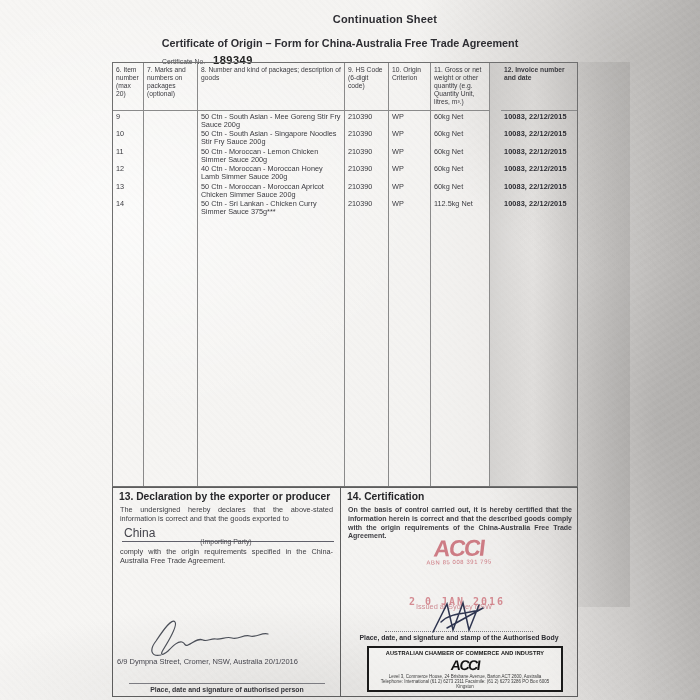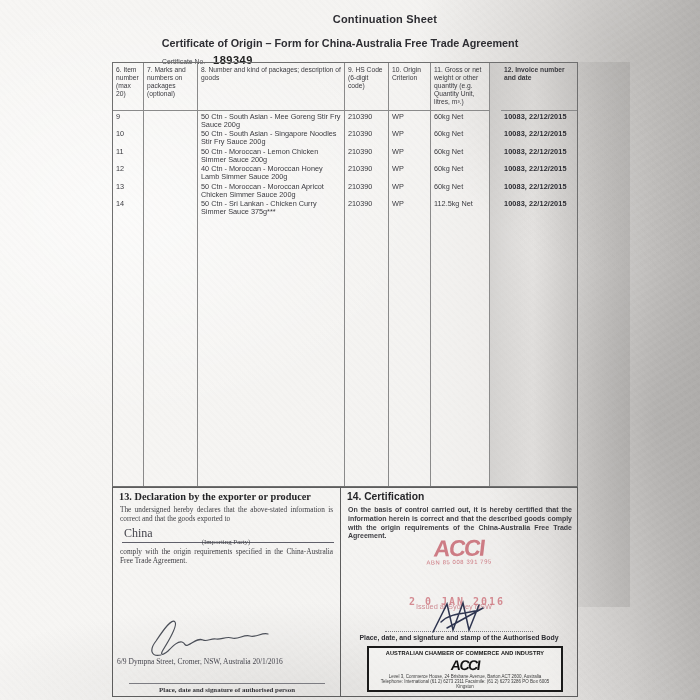--- a/index.html
+++ b/index.html
@@ -33,21 +33,21 @@
     grid-template-rows:48px repeat(6,17.5px) 1fr;
     font-size:7.3px;line-height:8.3px;}
   .co-table>div{border-right:1px solid #8a8a8a;box-sizing:border-box;padding:1.5px 3px;}
   .co-table>div.lastcol{border-right:none;margin-left:11px;}
   .co-table>div.hdr{border-bottom:1px solid #8a8a8a;font-size:6.7px;line-height:7.9px;padding:3px 3px;color:#3a3a3f;}
   .co-table .inv{font-weight:bold;color:#2d2d33;letter-spacing:.1px;}
   .co-table .hdr.inv-h{font-weight:bold;}
   
   .bottom{position:absolute;left:112px;top:487px;width:466px;height:210px;box-sizing:border-box;
     border:1px solid #5d5d5d;display:flex;}
-  .box13{width:228px;border-right:1px solid #5d5d5d;position:relative;box-sizing:border-box;font-family:Liberation Serif, serif;}
+  .box13{width:228px;border-right:1px solid #5d5d5d;position:relative;box-sizing:border-box;}
   .box14{flex:1;position:relative;box-sizing:border-box;}
   .sec-title{position:absolute;top:3px;left:6px;font-size:10.3px;font-weight:bold;color:#262629;}
   .small-body{font-size:7.3px;line-height:8.7px;text-align:justify;color:#3d3d42;}
   .b13-body{position:absolute;top:18px;left:7px;width:213px;}
   .china-line{position:absolute;top:36px;left:9px;width:208px;border-bottom:1px solid #60606a;padding:2px 2px 1px 2px;font-size:12px;color:#44444c;}
   .imp-party{position:absolute;top:50px;left:9px;width:208px;text-align:center;font-size:6.9px;color:#4a4a50;}
   .b13-body2{position:absolute;top:60px;left:7px;width:213px;}
   .sig13{position:absolute;top:127px;left:28px;width:132px;height:44px;}
   .b13-place{position:absolute;top:169px;left:4px;width:220px;font-size:7.5px;color:#47474f;}
   .b13-caption{position:absolute;bottom:3px;left:16px;width:196px;text-align:center;font-size:6.9px;font-weight:bold;

